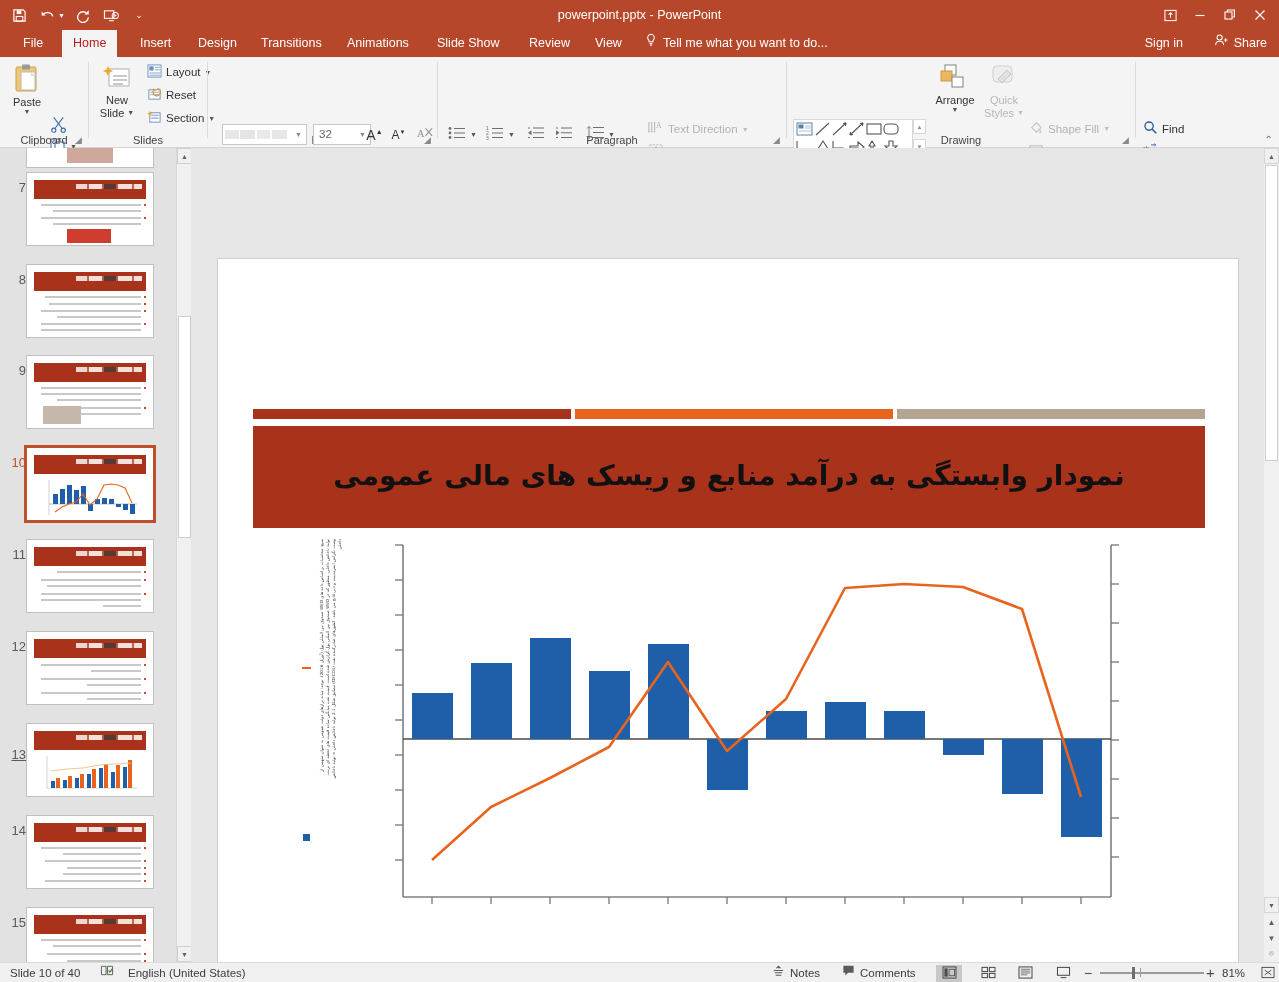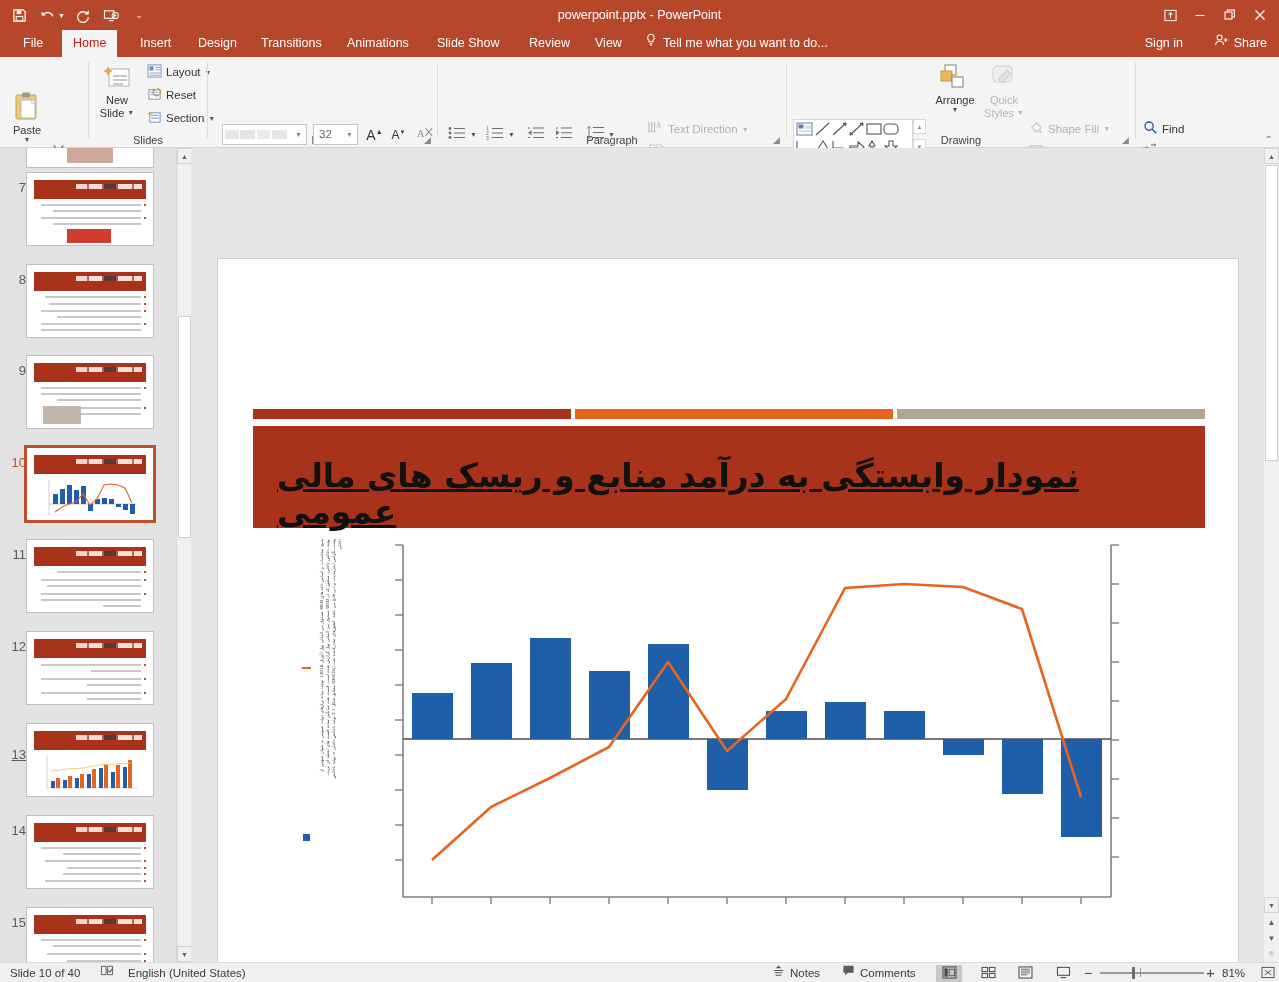--- a/index.html
+++ b/index.html
@@ -72,21 +72,21 @@
 
   
   .fontname{
     position:absolute; left:222px; top:67px; width:85px; height:21px;
     background:#fff; border:1px solid #c7c7c7; font-size:11px;
   }
   .fontname .inner{ position:absolute; left:2px; top:3px; width:62px; height:13px; }
   .ddbtn{ position:absolute; right:0; top:0; width:15px; height:19px; display:flex;
     align-items:center; justify-content:center; font-size:7px; color:#888; background:#fff;}
   .fontsize{
-    position:absolute; left:313px; top:67px; width:45px; height:21px;
+    position:absolute; left:313px; top:67px; width:58px; height:21px;
     background:#fff; border:1px solid #c7c7c7; font-size:11.5px; color:#656565;
   }
   .fontsize .val{ position:absolute; left:5px; top:3px;}
 
   .tinybtn{ position:absolute; display:flex; align-items:center; justify-content:center;
     font-size:12.5px; color:#333;}
 
   
   .thumbpanel{
     position:absolute; left:0; top:148px; width:176px; height:814px;
@@ -133,23 +133,23 @@
     background:#fff; border:1px solid #d0d0d0;
   }
 
   .accentbar{ position:absolute; top:150px; height:10px; }
   .titlebox{
     position:absolute; left:35px; top:167px; width:952px; height:102px;
     background:#a8321a;
   }
   .titletext{
     position:absolute; right:24px; top:32px; left:24px;
-    text-align:left; direction:rtl;
+    text-align:center; direction:rtl;
     font-family:"DejaVu Sans", sans-serif;
-    font-size:33px; color:#111; font-weight:700; line-height:36px;text-decoration:underline;
+    font-size:28px; color:#111; font-weight:700; line-height:36px;
   }
 
   
   .chartwrap{ position:absolute; left:85px; top:280px; width:900px; height:400px;}
   .chart-svg{ position:absolute; left:0; top:0;}
   .sidenote{
     position:absolute; left:16px; top:0px; width:240px;
     font-family:"DejaVu Sans", sans-serif;
     font-size:4.2px; color:#3a3a3a; line-height:6.1px; direction:rtl; text-align:right;
     transform-origin: left top;
@@ -278,21 +278,21 @@
           <path d="M1.8 12.4c0-2.6 1.9-4.1 4.2-4.1s4.2 1.5 4.2 4.1" fill="none" stroke="#fff" stroke-width="1.1"></path>
           <path d="M12.4 5.1v4M10.4 7.1h4" stroke="#fff" stroke-width="1.1"></path>
         </svg>
     </span>
     <span>Share</span>
   </div>
 </div>
 
 <div class="ribbon">
 
-  <div class="grp" style="left:0; width:88px;margin-top:28px;">
+  <div class="grp" style="left:0; width:88px;">
     <div class="bigbtn" style="left:6px; top:6px; width:42px;">
       <span class="icobox">
         <svg width="30" height="32" viewBox="0 0 30 32">
           <rect x="4" y="4" width="20" height="24" rx="1.5" fill="#edc877" stroke="#c9a14a" stroke-width="1"></rect>
           <rect x="10" y="1.5" width="8" height="5" rx="1" fill="#9a9a9a"></rect>
           <rect x="9" y="9" width="14" height="18" fill="#fff" stroke="#b9b9b9" stroke-width="1"></rect>
           <path d="M19 9l4 4h-4z" fill="#dcdcdc"></path>
         </svg>
       </span>
       <span class="cap">Paste</span>

